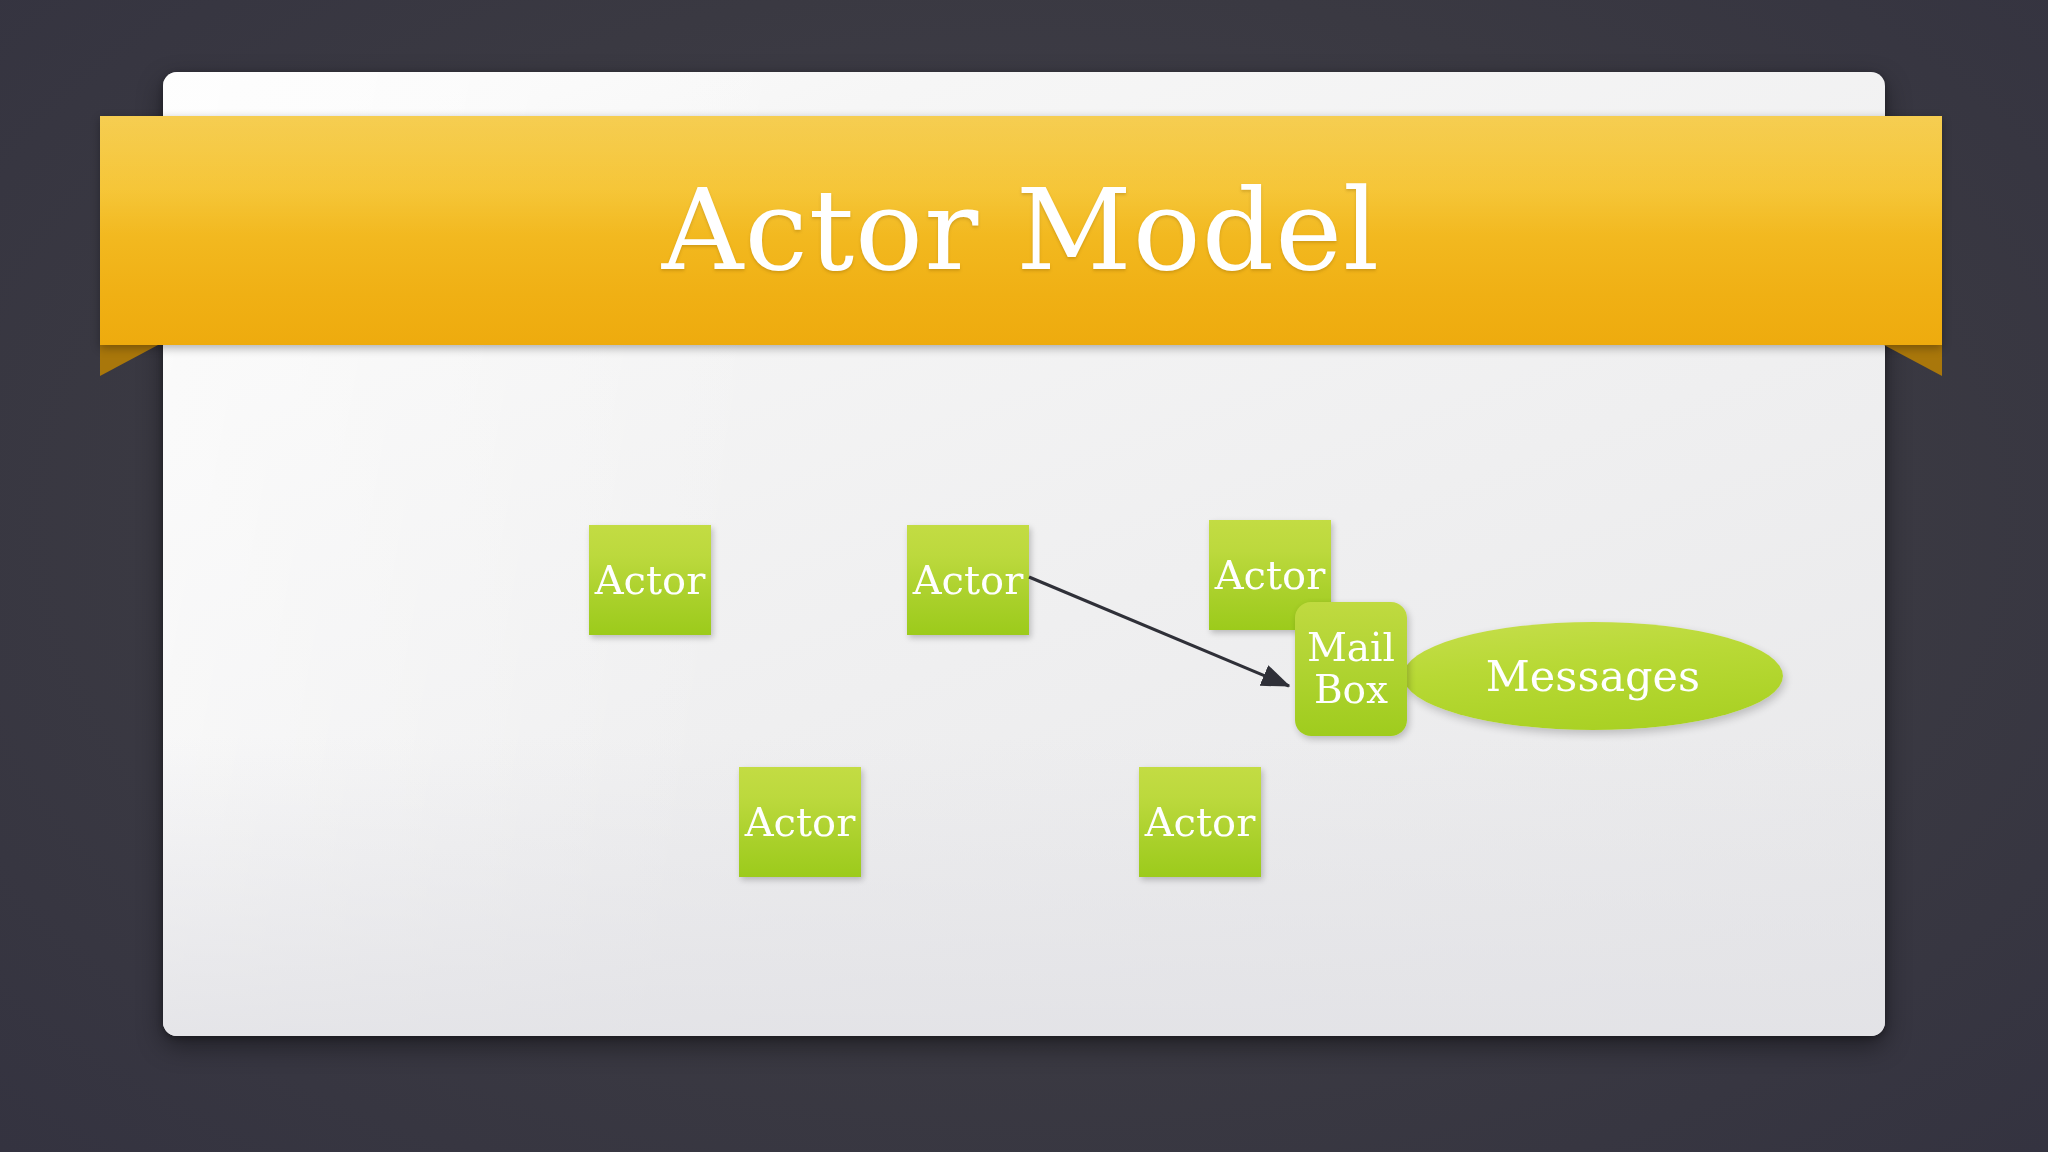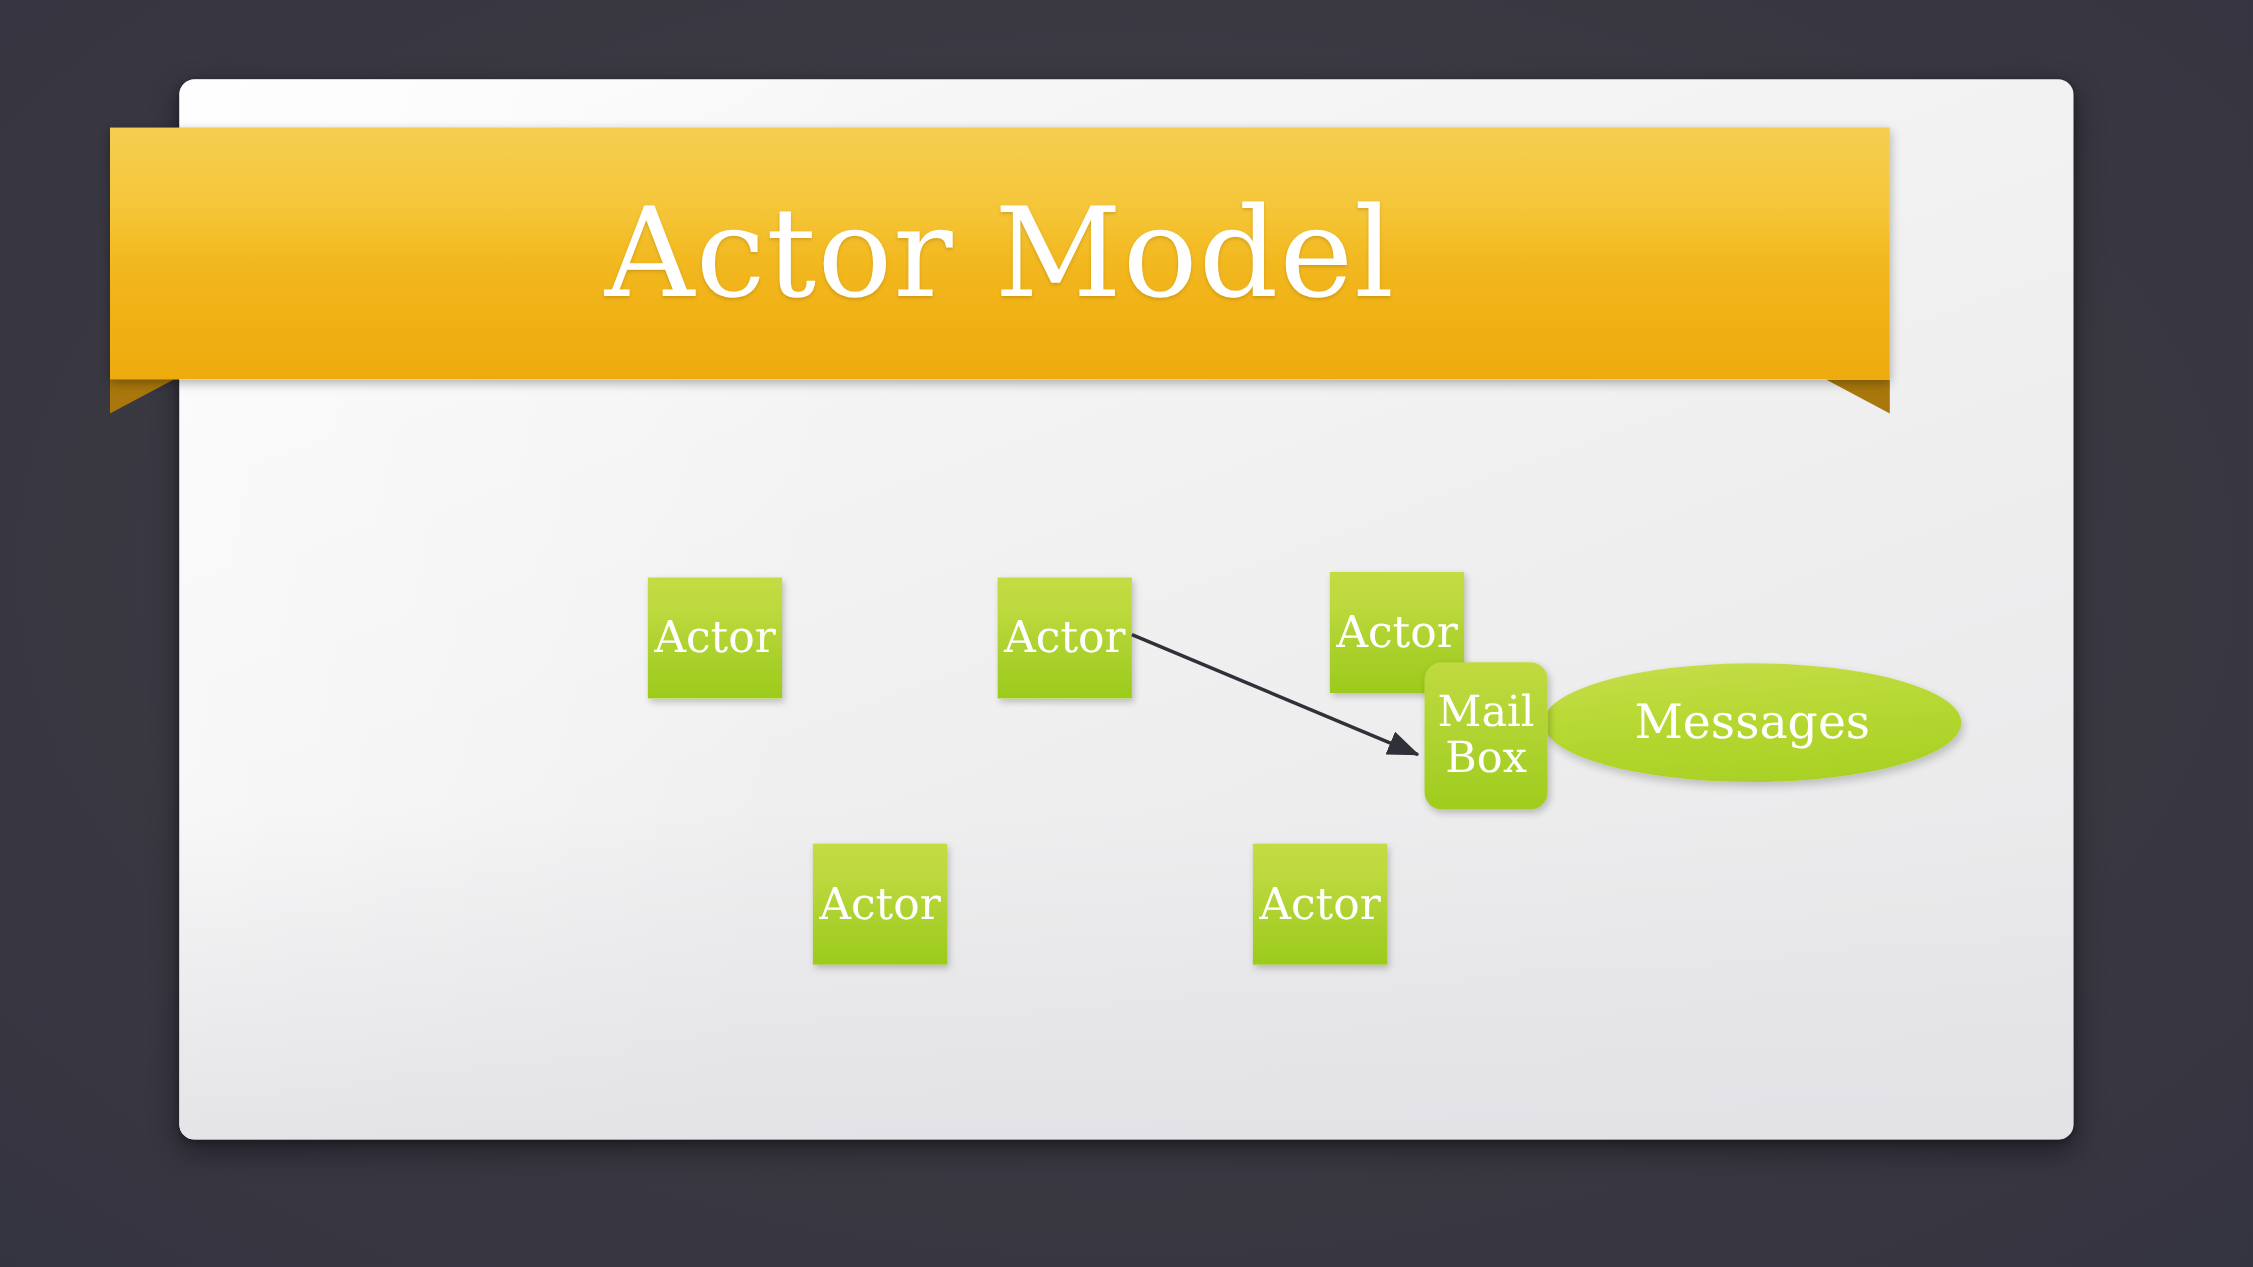--- a/index.html
+++ b/index.html
@@ -47,21 +47,21 @@
     left: 0; bottom: 0; width: 100%; height: 300px;
     background: linear-gradient(180deg, rgba(228,228,231,0) 0%, rgba(226,226,230,0.85) 100%);
     pointer-events: none;
   }
 
   
   .ribbon {
     position: absolute;
     left: 100px;
     top: 116px;
-    width: 1618px;
+    width: 1842px;
     height: 229px;
     z-index: 6;
     border-radius: 15px;
   }
   .ribbon-tail {
     position: absolute;
     top: 229px;
     width: 0; height: 0;
   }
   .ribbon-tail-left {
@@ -197,21 +197,21 @@
     </div>
 
     <div class="node node-actor" style="left:576px; top:695px; width:122px; height:110px;">
       <span>Actor</span>
     </div>
 
     <div class="node node-actor" style="left:976px; top:695px; width:122px; height:110px;">
       <span>Actor</span>
     </div>
 
-    <div class="node node-messages" style="left:1240px; top:531px; width:380px; height:108px;">
+    <div class="node node-messages" style="left:1240px; top:550px; width:380px; height:108px;">
       <span>Messages</span>
     </div>
 
     <div class="node node-mailbox" style="left:1132px; top:530px; width:112px; height:134px;">
       <span>Mail</span>
       <span>Box</span>
     </div>
 
     <svg class="arrow-layer" viewBox="0 0 1722 964">
       <defs>

